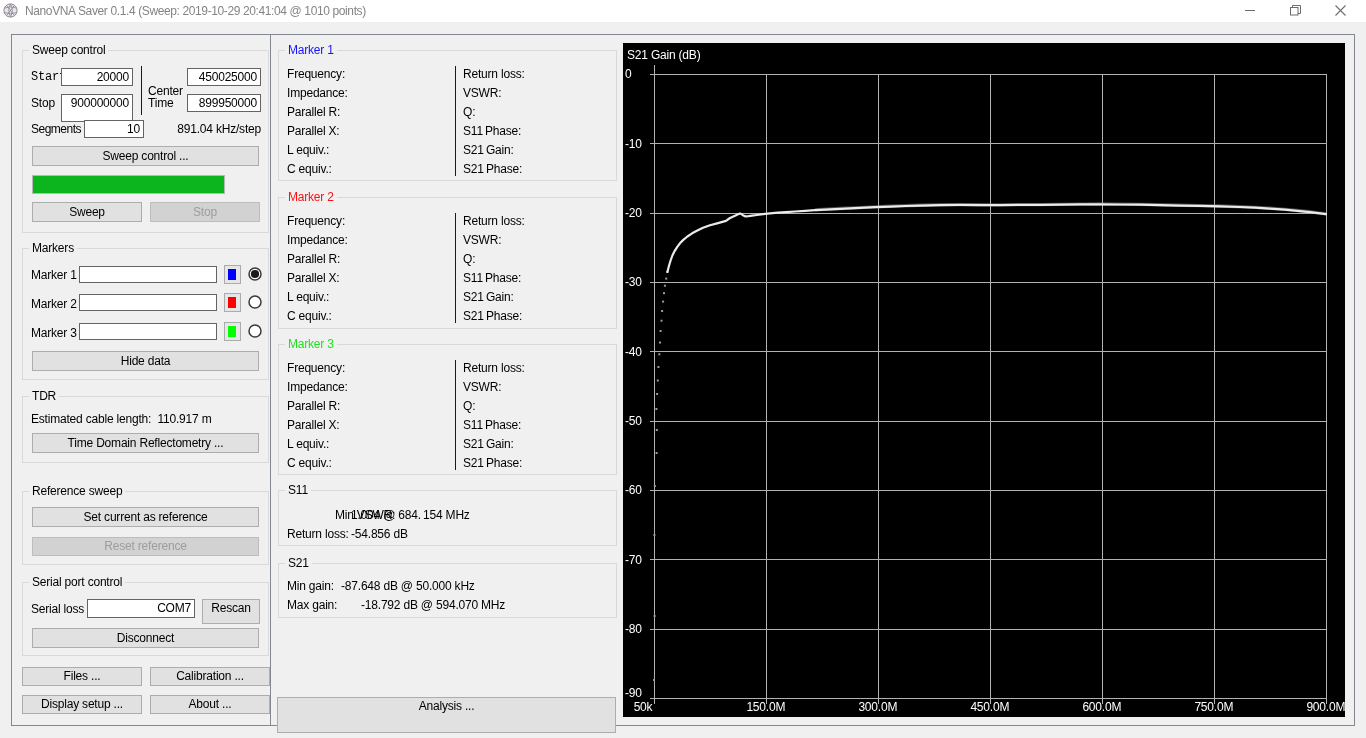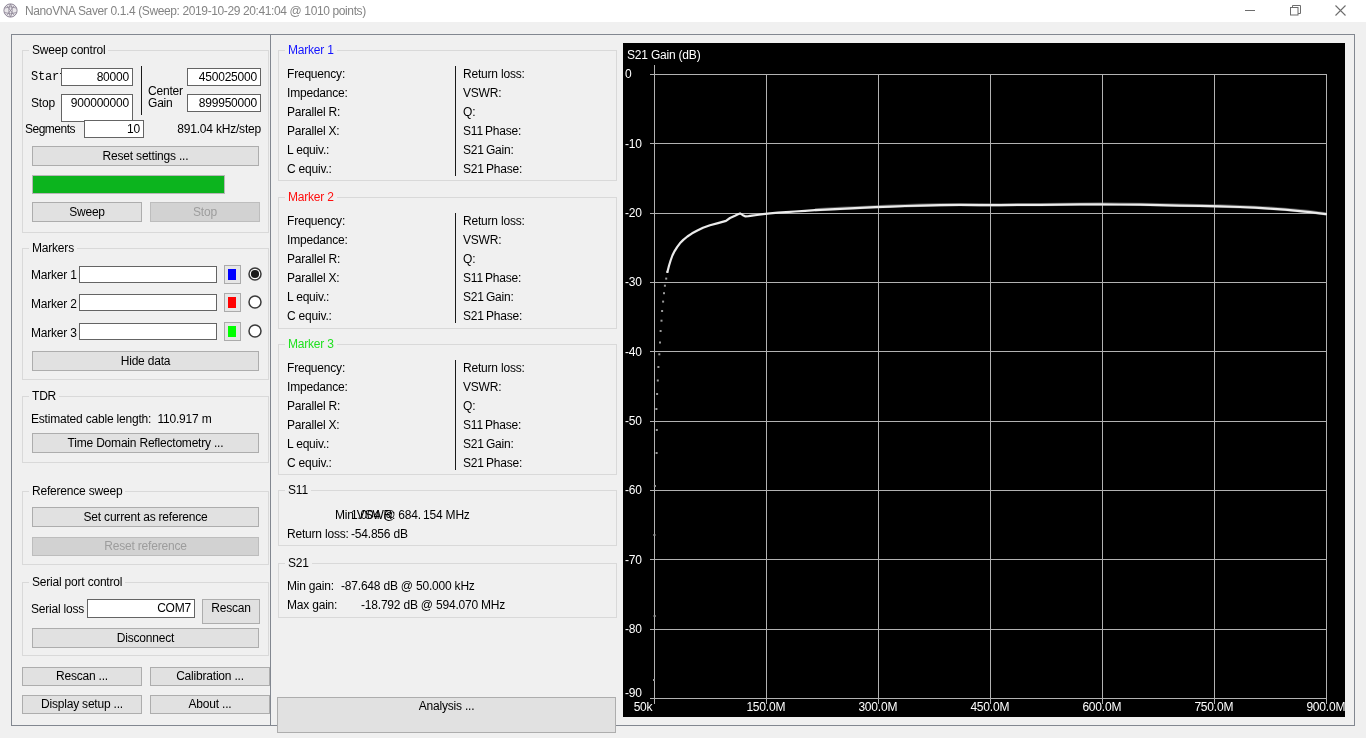--- a/index.html
+++ b/index.html
@@ -23,32 +23,32 @@
 <rect x="50.5" y="7.5" width="7.5" height="7.5" fill="none" stroke="#6d6d6d" stroke-width="1"></rect>
 <path d="M52.5 7.5 L52.5 5.5 L60.5 5.5 L60.5 13.5 L58 13.5" fill="none" stroke="#6d6d6d" stroke-width="1"></path>
 <path d="M95.5 5.5 L105.5 15.5 M105.5 5.5 L95.5 15.5" stroke="#6d6d6d" stroke-width="1.1"></path>
 </svg>
 <div class="abs" style="left:11px;top:34px;width:1344px;height:692px;border:1px solid #828790;box-sizing:border-box;"></div>
 <div class="abs" style="left:270px;top:35px;width:1px;height:690px;background:#828790;"></div>
 <div class="grp" style="left:22px;top:50px;width:247px;height:183px;">
     <div class="glab">Sweep control</div>
   </div>
 <div class="t" style="left:31px;top:69px;font-family:Liberation Mono, monospace;">Start</div>
-<div class="inp" style="left:61px;top:68px;width:72px;height:18px;line-height:16px;">80000</div>
+<div class="inp" style="left:61px;top:68px;width:72px;height:18px;line-height:16px;">20000</div>
 <div class="t" style="left:31px;top:95px;">Stop</div>
 <div class="inp" style="left:61px;top:94px;width:72px;height:28px;line-height:16px;">900000000</div>
 <div class="abs" style="left:141px;top:66px;width:1px;height:49px;background:#1a1a1a;"></div>
 <div class="t" style="left:148px;top:83px;">Center</div>
 <div class="inp" style="left:187px;top:68px;width:74px;height:18px;line-height:16px;">450025000</div>
-<div class="t" style="left:148px;top:95px;">Gain</div>
+<div class="t" style="left:148px;top:95px;">Time</div>
 <div class="inp" style="left:187px;top:94px;width:74px;height:18px;line-height:16px;">899950000</div>
-<div class="t" style="left:25px;top:121px;letter-spacing:-0.5px;">Segments</div>
+<div class="t" style="left:31px;top:121px;letter-spacing:-0.5px;">Segments</div>
 <div class="inp" style="left:84px;top:120px;width:60px;height:18px;line-height:16px;">10</div>
 <div class="t" style="left:160px;top:121px;width:101px;text-align:right;">891.04 kHz/step</div>
-<div class="btn" style="left:32px;top:146px;width:227px;height:20px;line-height:18px;">Reset settings ...</div>
+<div class="btn" style="left:32px;top:146px;width:227px;height:20px;line-height:18px;">Sweep control ...</div>
 <div class="abs" style="left:32px;top:175px;width:193px;height:19px;background:#0cb41e;border:1px solid #b7b7b7;box-sizing:border-box;"></div>
 <div class="t" style="left:229px;top:177px;margin-top:32px;">100%</div>
 <div class="btn" style="left:32px;top:202px;width:110px;height:20px;line-height:18px;">Sweep</div>
 <div class="btn dis" style="left:150px;top:202px;width:110px;height:20px;line-height:18px;">Stop</div>
 <div class="grp" style="left:22px;top:248px;width:247px;height:132px;">
     <div class="glab">Markers</div>
   </div>
 <div class="t" style="left:31px;top:267px;">Marker 1</div>
 <div class="inp" style="left:79px;top:266px;width:138px;height:17px;"></div>
 <div class="abs" style="left:224px;top:265px;width:17px;height:19px;background:#e6e6e6;border:1px solid #ababab;box-sizing:border-box;"></div>
@@ -82,21 +82,21 @@
   </div>
 <div class="btn" style="left:32px;top:507px;width:227px;height:20px;line-height:18px;">Set current as reference</div>
 <div class="btn dis" style="left:32px;top:537px;width:227px;height:19px;line-height:17px;">Reset reference</div>
 <div class="grp" style="left:22px;top:582px;width:247px;height:74px;">
     <div class="glab">Serial port control</div>
   </div>
 <div class="t" style="left:31px;top:601px;">Serial loss</div>
 <div class="inp" style="left:87px;top:599px;width:108px;height:19px;line-height:17px;">COM7</div>
 <div class="btn" style="left:202px;top:599px;width:58px;height:25px;line-height:17px;">Rescan</div>
 <div class="btn" style="left:32px;top:628px;width:227px;height:20px;line-height:18px;">Disconnect</div>
-<div class="btn" style="left:22px;top:667px;width:120px;height:19px;line-height:17px;">Rescan ...</div>
+<div class="btn" style="left:22px;top:667px;width:120px;height:19px;line-height:17px;">Files ...</div>
 <div class="btn" style="left:150px;top:667px;width:120px;height:19px;line-height:17px;">Calibration ...</div>
 <div class="btn" style="left:22px;top:695px;width:120px;height:19px;line-height:17px;">Display setup ...</div>
 <div class="btn" style="left:150px;top:695px;width:120px;height:19px;line-height:17px;text-align:center;">About ...</div>
 <div class="grp" style="left:278px;top:50px;width:339px;height:131px;">
     <div class="glab" style="color:#1414ff;">Marker 1</div>
   </div>
 <div class="abs" style="left:455px;top:66px;width:1px;height:110px;background:#1a1a1a;"></div>
 <div class="t" style="left:287px;top:66px;">Frequency:</div>
 <div class="t" style="left:463px;top:66px;">Return loss:</div>
 <div class="t" style="left:287px;top:85px;">Impedance:</div>

